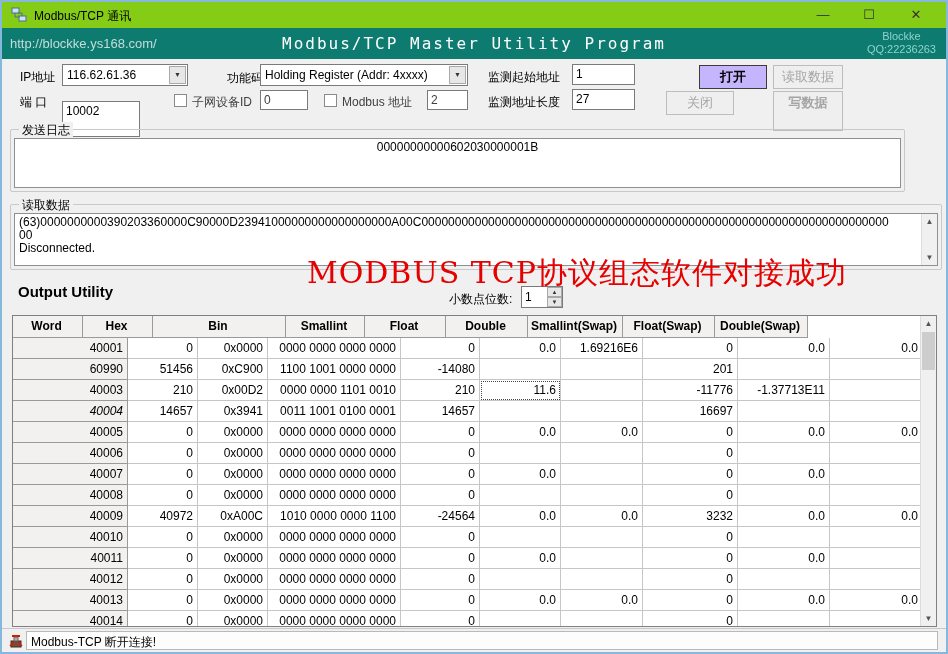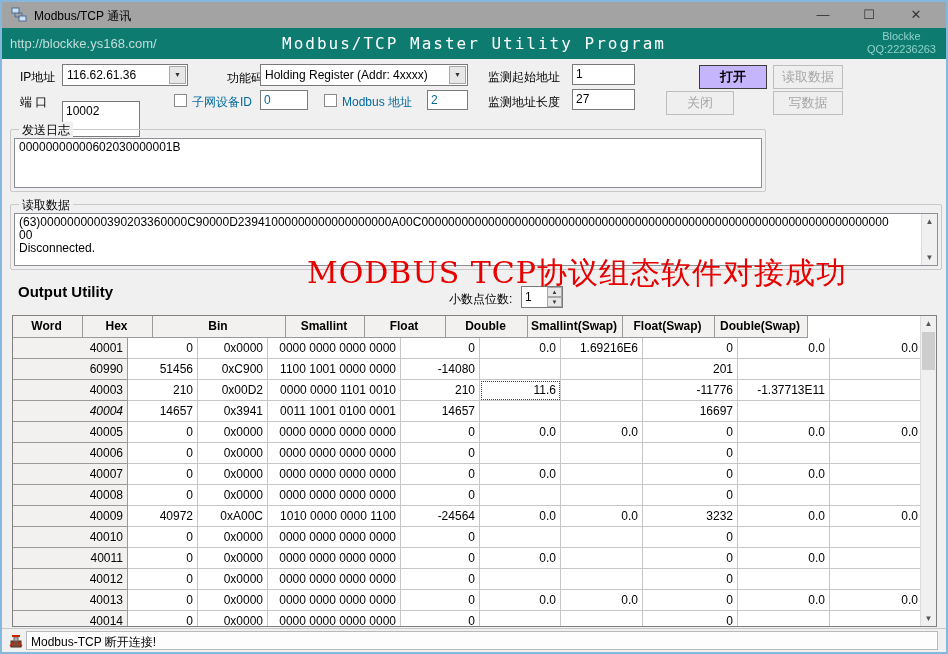--- a/index.html
+++ b/index.html
@@ -2,38 +2,38 @@
 <html><head>
 <meta charset="utf-8">
 <style>
   * { margin:0; padding:0; box-sizing:border-box; }
   html,body { width:948px; height:654px; }
   body { font-family:"Liberation Sans", sans-serif; font-size:12px; color:#000; }
   #window { position:relative; width:948px; height:654px; background:#f0f0f0;
             border:2px solid #86b7dd; overflow:hidden; }
 
   
-  .titlebar { position:absolute; top:0; left:0; right:0; height:26px; background:#a3a3a3; }
+  .titlebar { position:absolute; top:0; left:0; right:0; height:26px; background:#84cc16; }
   .titlebar .appicon { position:absolute; left:9px; top:5px; width:16px; height:16px; }
   .titlebar .title { position:absolute; left:32px; top:6px; font-size:12px; }
   .winbtn { position:absolute; top:0; width:42px; height:26px; text-align:center;
             line-height:26px; font-size:13px; color:#333; cursor:default; }
   #btn-min { right:102px; } #btn-max { right:56px; } #btn-close { right:9px; }
 
   
   .tealbar { position:absolute; top:26px; left:0; right:0; height:31px; background:#0e7b70; }
   .tealbar .url { position:absolute; left:8px; top:8px; color:#c3ddda; font-size:13px; }
   .tealbar .apptitle { position:absolute; left:0; right:0; top:6px; text-align:center;
       color:#ffffff; font-family:"DejaVu Sans Mono", monospace; font-size:16px; letter-spacing:2px; }
   .tealbar .brand { position:absolute; right:10px; top:2px; text-align:center;
       color:#8fd2ca; font-size:11px; line-height:13px; }
 
   
   .lbl { position:absolute; font-size:12px; white-space:nowrap; }
-  .olive { color:#0369a1; }
+  .olive { color:#404040; }
   .field { position:absolute; background:#fff; border:1px solid #7a7a7a; font-size:12px;
            padding:2px 3px; white-space:nowrap; overflow:hidden; }
   .combo { position:absolute; background:#fff; border:1px solid #7a7a7a; font-size:12px; }
   .combo .val { position:absolute; left:4px; top:3px; white-space:nowrap; }
   .combo .drop { position:absolute; right:1px; top:1px; bottom:1px; width:17px; background:#e7e7e7;
                  border:1px solid #a9a9a9; text-align:center; font-size:7px; color:#333; line-height:16px; }
   .chk { position:absolute; width:13px; height:13px; background:#fff; border:1px solid #8a8a8a; }
   .btn { position:absolute; background:#eeeeee; border:1px solid #a9a9a9; text-align:center;
          font-size:13px; color:#000; line-height:22px; }
   .btn.default { border:1px solid #3c3c3c; font-weight:bold; background:#c4b5fd; }
@@ -137,23 +137,23 @@
 
   <span class="lbl" style="left:486px; top:67px;">监测起始地址</span>
   <div class="field" style="left:570px; top:62px; width:63px; height:21px;">1</div>
 
   <span class="lbl" style="left:486px; top:92px;">监测地址长度</span>
   <div class="field" style="left:570px; top:87px; width:63px; height:21px;">27</div>
 
   <div class="btn default" style="left:697px; top:63px; width:68px; height:24px;">打开</div>
   <div class="btn disabled" style="left:771px; top:63px; width:70px; height:24px;">读取数据</div>
   <div class="btn disabled" style="left:664px; top:89px; width:68px; height:24px;">关闭</div>
-  <div class="btn disabled" style="left:771px; top:89px; width:70px; height:24px;">写数据</div>
-
-  <div class="group" style="left:8px; top:127px; width:756px; height:63px;">
+  <div class="btn disabled" style="left:771px; top:89px; width:70px; height:40px;font-weight:bold;">写数据</div>
+
+  <div class="group" style="left:8px; top:127px; width:895px; height:63px;text-align:center;">
     <span class="caption">发送日志</span>
     <div class="logbox" id="send-log-box">
         <div>00000000000602030000001B</div>
       </div>
   </div>
 
   <div class="group" style="left:8px; top:202px; width:932px; height:66px;">
     <span class="caption">读取数据</span>
     <div class="logbox" id="recv-log-box" style="padding-right:20px;">
       <div>(63)0000000000390203360000C90000D23941000000000000000000A00C0000000000000000000000000000000000000000000000000000000000000000000000</div>

